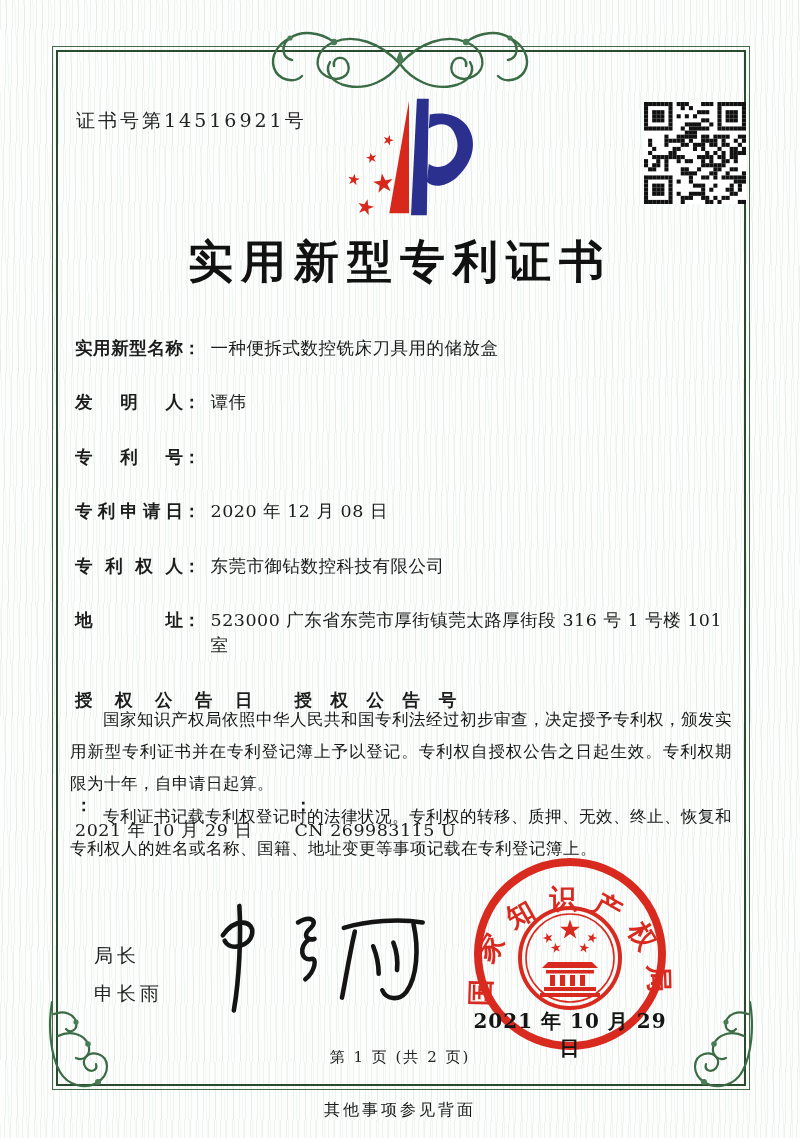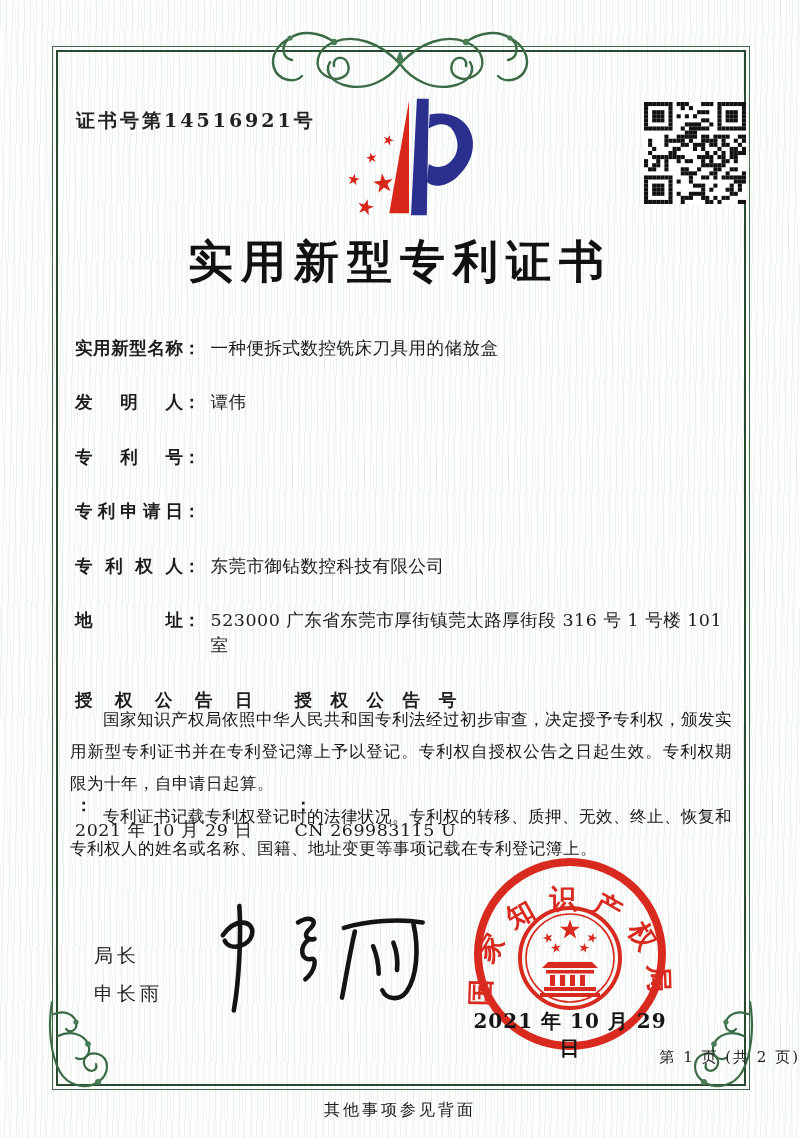--- a/index.html
+++ b/index.html
@@ -25,21 +25,21 @@
     border:2px solid #2a4a30;
     outline:1px solid #436b4c;
     outline-offset:3px;
   }
   .ornament-top { position:absolute; left:250px; top:24px; width:300px; height:82px; }
   .ornament-bl  { position:absolute; left:42px;  top:996px; width:78px; height:98px; }
   .ornament-br  { position:absolute; left:682px; top:996px; width:78px; height:98px; transform:scaleX(-1); }
 
   .cert-no {
     position:absolute; left:76px; top:108px;
-    font-size:19px; letter-spacing:3px; font-weight:bold; color:#222;
+    font-size:19px; letter-spacing:3px; font-weight:normal; color:#222;
   }
   .logo { position:absolute; left:332px; top:92px; width:158px; height:132px; }
   .qr   { position:absolute; left:644px; top:102px; width:102px; height:102px; }
 
   .doc-title {
     position:absolute; left:0; top:232px; width:100%;
     text-align:center; font-size:45px; font-weight:bold;
     letter-spacing:8px; color:#111;
   }
 
@@ -71,21 +71,21 @@
   .seal { position:absolute; left:462px; top:856px; width:216px; height:196px; }
   .seal svg { position:absolute; inset:0; }
   .seal-date {
     position:absolute; left:8px; top:152px; width:200px; text-align:center;
     font-size:20px; font-weight:bold; color:#151515; letter-spacing:1px;
     font-family:"DejaVu Serif","Liberation Serif",serif;
   }
 
   .page-indicator {
     position:absolute; left:0; top:1048px; width:100%;
-    text-align:right; font-size:15px; letter-spacing:2px; color:#222;
+    text-align:center; font-size:15px; letter-spacing:2px; color:#222;
   }
   .back-note {
     position:absolute; left:0; top:1100px; width:100%;
     text-align:center; font-size:16px; letter-spacing:3px; color:#1a1a1a;
   }
 </style>
 </head>
 <body>
 
 <div class="page-bg"></div>
@@ -467,20 +467,21 @@
       <span class="fcolon">：</span>
     <span class="fvalue">谭伟</span>
   </div>
   <div class="frow">
     <span class="flabel">专利号</span>
       <span class="fcolon">：</span>
   </div>
   <div class="frow">
     <span class="flabel">专利申请日</span>
       <span class="fcolon">：</span>
+    <span class="fvalue">2020 年 12 月 08 日</span>
   </div>
   <div class="frow">
     <span class="flabel">专利权人</span>
       <span class="fcolon">：</span>
     <span class="fvalue">东莞市御钻数控科技有限公司</span>
   </div>
   <div class="frow">
     <span class="flabel">地址</span>
       <span class="fcolon">：</span>
     <span class="fvalue">523000 广东省东莞市厚街镇莞太路厚街段 316 号 1 号楼 101 室</span>

